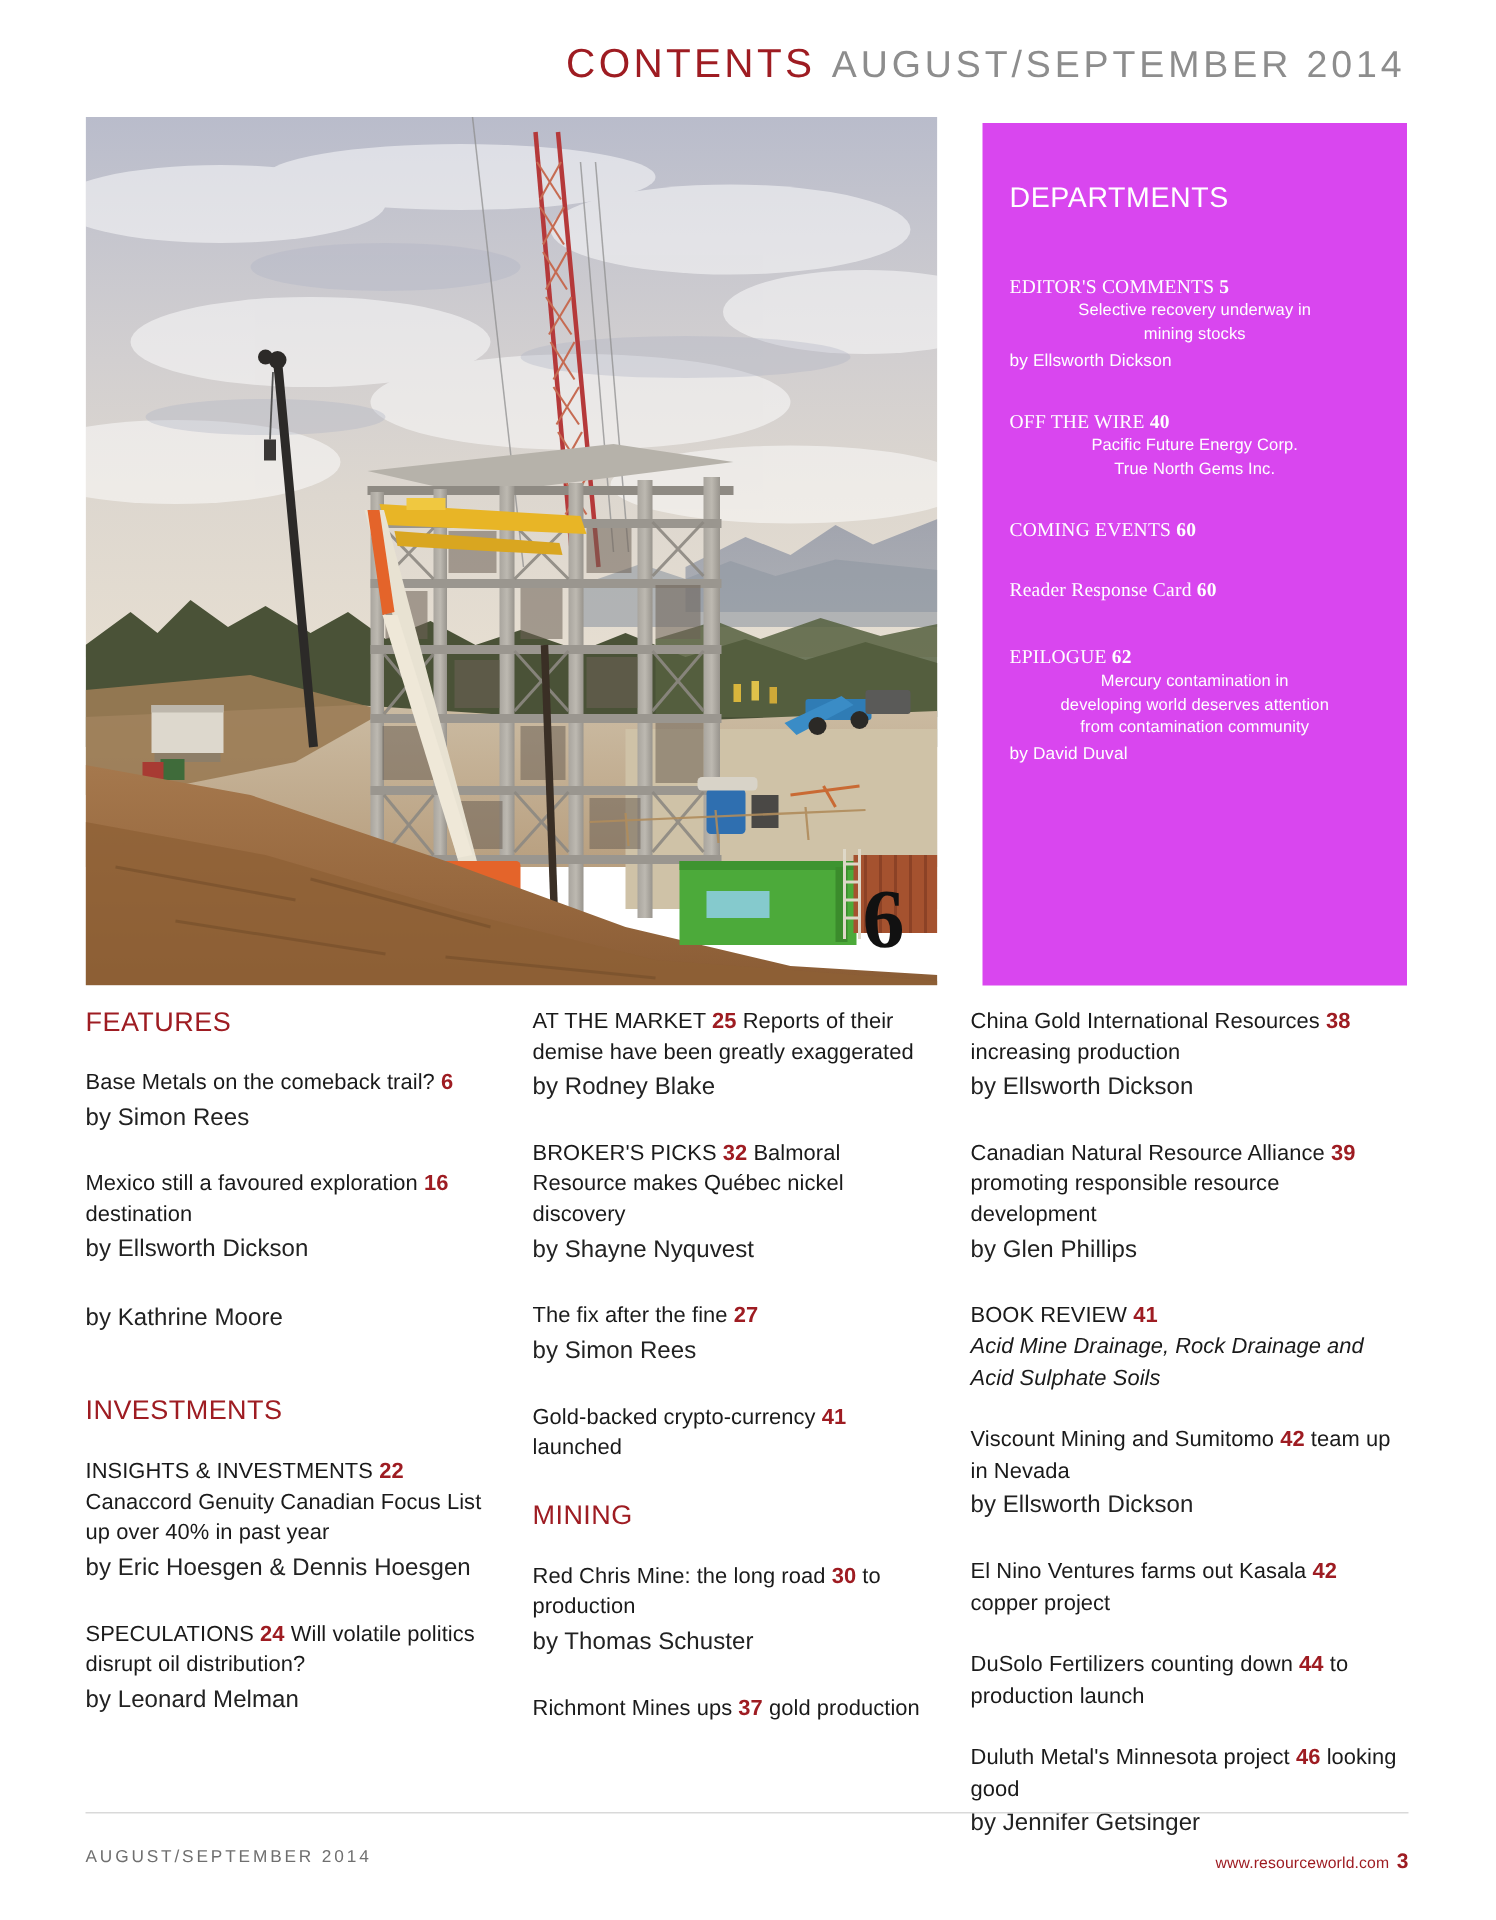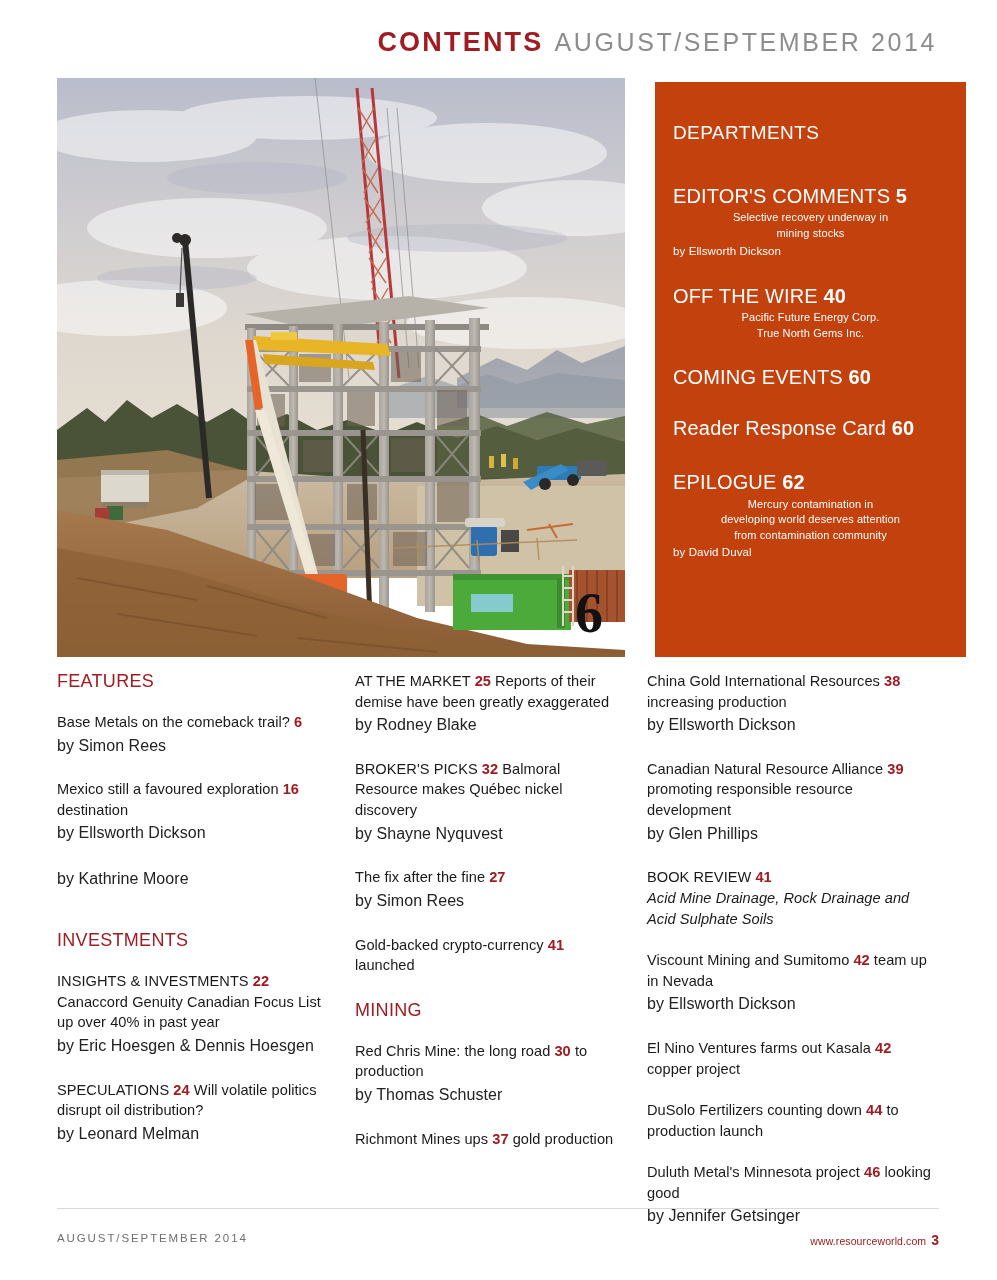--- a/index.html
+++ b/index.html
@@ -21,21 +21,21 @@
     position: absolute;
     top: 27px;
     right: 60px;
     display: flex;
     align-items: baseline;
     gap: 11px;
     white-space: nowrap;
   }
   .masthead-contents {
     font-size: 27px;
-    font-weight: bold;
+    font-weight: normal;
     letter-spacing: 2.2px;
     color: #9E1C22;
   }
   .masthead-issue {
     font-size: 25px;
     font-weight: 300;
     letter-spacing: 2.6px;
     color: #8d8d8d;
   }
 
@@ -58,38 +58,39 @@
     color: #111111;
     line-height: 1;
     font-family: "Liberation Serif", serif;
   }
 
   
   .departments {
     position: absolute;
     left: 655px;
     top: 82px;
-    width: 311px;
+    width: 283px;
     height: 575px;
-    background: #c2410c;
+    background: #d946ef;
     color: #ffffff;
     box-sizing: border-box;
     padding: 40px 18px 0 18px;
   }
   .departments-title {
     font-size: 19px;
     letter-spacing: 0.4px;
     margin: 0 0 38px 0;
     font-weight: normal;
   }
   .dept-entry { margin-bottom: 22px; }
   .dept-head {
-    font-size: 20px;
+    font-size: 13px;
     line-height: 1.42;
     letter-spacing: 0.15px;
+    font-family: Liberation Serif, serif;
   }
   .dept-head .pg { font-weight: bold; }
   .dept-line {
     font-size: 11px;
     line-height: 1.42;
     letter-spacing: 0.1px;
     text-align: center;
   }
   .dept-by {
     font-size: 11.5px;

